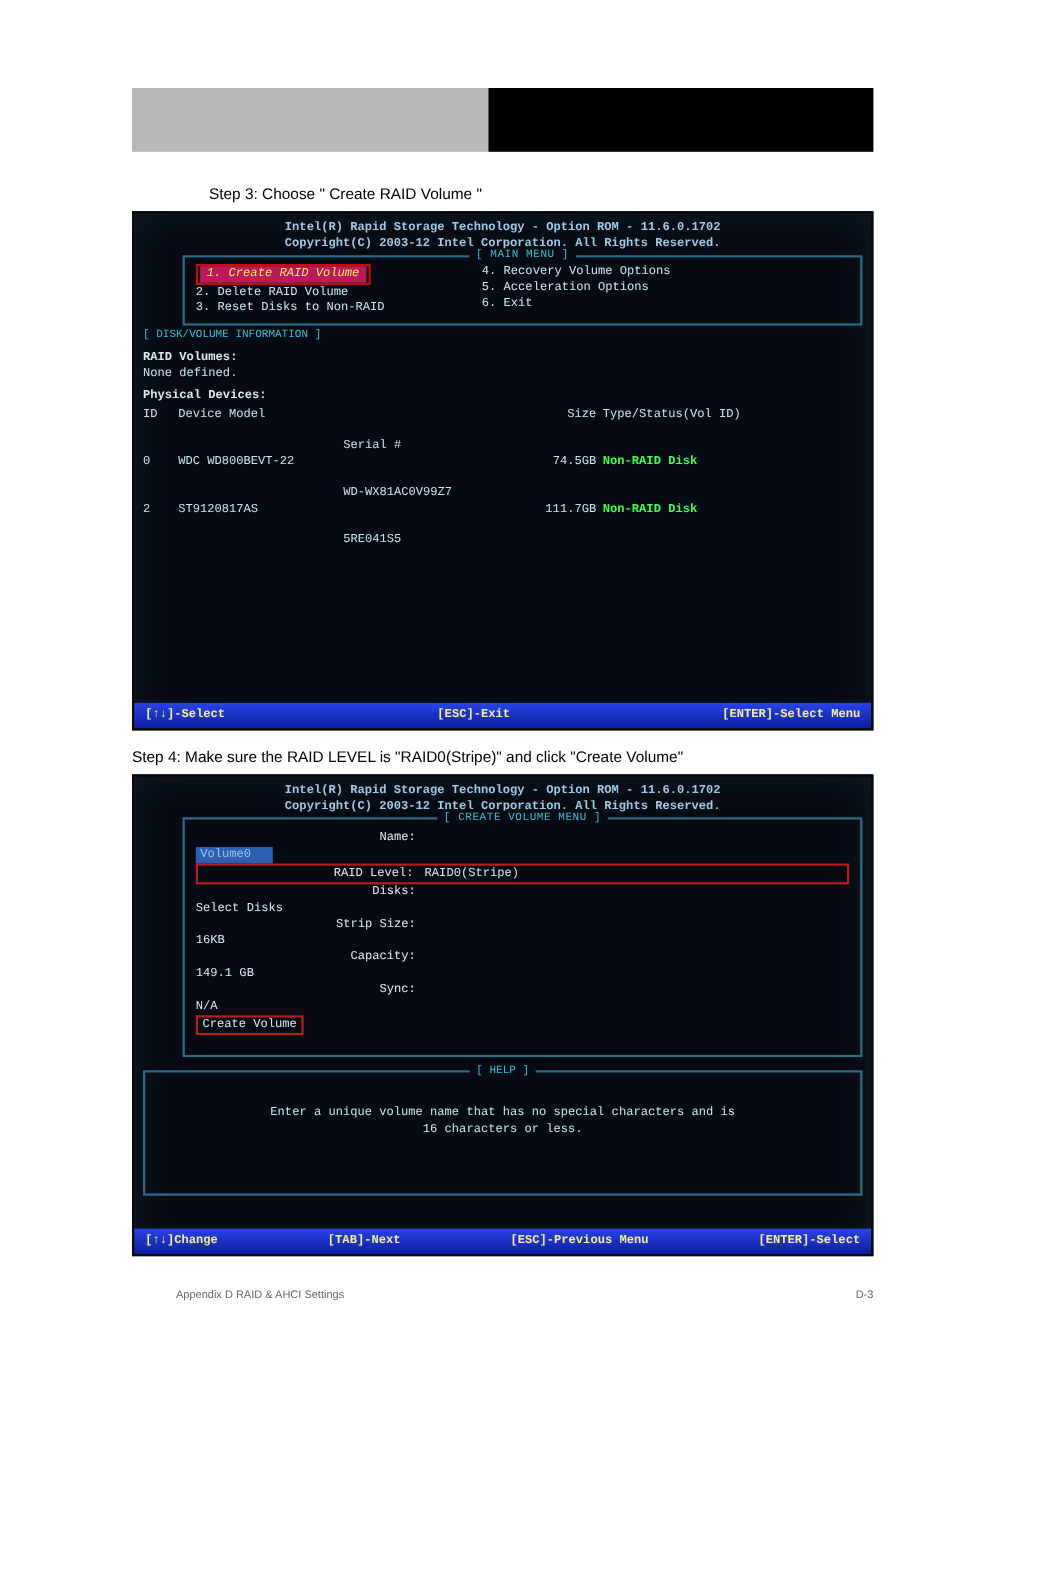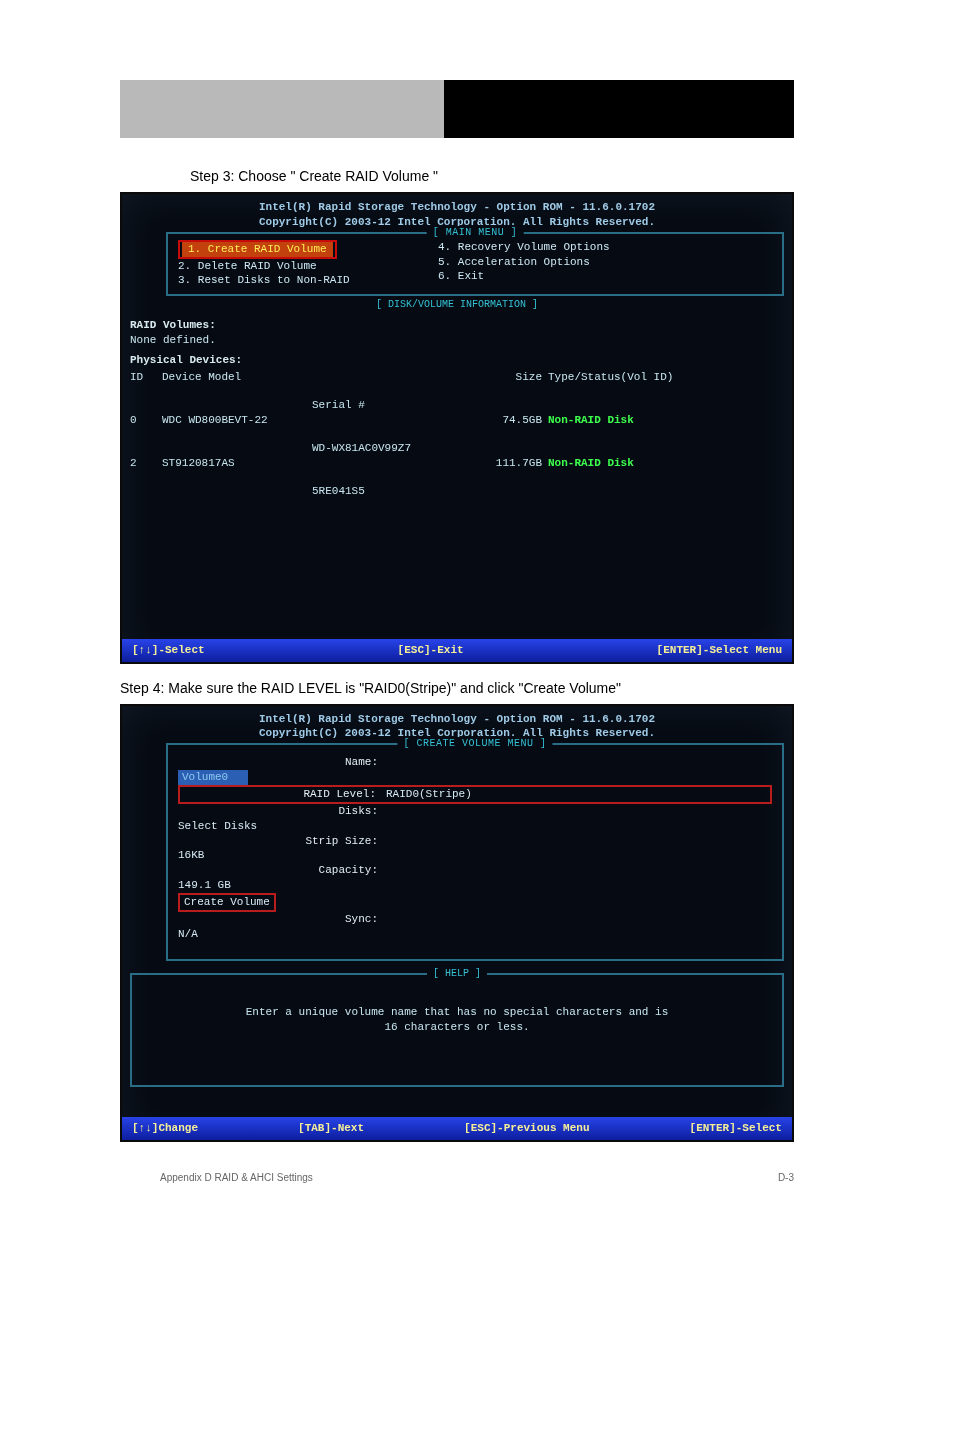--- a/index.html
+++ b/index.html
@@ -75,23 +75,24 @@
   }
   .menu-cols { display: flex; gap: 40px; }
   .menu-col { min-width: 220px; }
   .menu-item { color: #cde8f4; white-space: nowrap; }
   .sel-box {
     border: 2px solid #c70a0a;
     display: inline-block;
     padding: 0 2px;
   }
   .sel-inner {
-    background: #c2410c;
+    background: #be185d;
     padding: 0 6px;
     display: inline-block;
+    font-style: italic;
   }
   .sel-create { color: #ffef57; }
   .section-label { color: #d8e9f0; font-weight: bold; margin-top: 6px;}
   .dev-table { margin-top: 2px; }
   .dev-row { display: flex; }
   .dc1 { width: 32px; }
   .dc2 { width: 150px; }
   .dc3 { width: 150px; margin-top: 28px; }
   .dc4 { width: 80px; text-align: right; padding-right: 6px;}
   .dc5 { flex:1; }
@@ -135,21 +136,21 @@
   }
   .footer-note {
     margin: 30px 100px 0 100px;
     display: flex;
     justify-content: space-between;
     font-size: 10px;
     color: #666;
   }
   .divider-frame-label{
     display: block;
-    text-align: center;
+    text-align: left;
     color: #35c0d4;
     font-size: 10px;
     margin: 2px 0;
   }
   .spacer-tall { height: 110px; }
 </style>
 </head>
 <body>
 
 <div class="page">
@@ -254,26 +255,26 @@
         </div>
         <div class="create-row">
           <span class="create-label">Strip Size:</span>
           <span class="create-val">16KB</span>
         </div>
         <div class="create-row">
           <span class="create-label">Capacity:</span>
           <span class="create-val">149.1  GB</span>
         </div>
         <div class="create-row">
+          <span class="create-label">Sync:</span>
+          <span class="create-val">N/A</span>
+        </div>
+        <div class="create-row">
           <span class="create-label"></span>
           <span class="create-val"><span class="red-frame">Create Volume</span></span>
-        </div>
-        <div class="create-row">
-          <span class="create-label">Sync:</span>
-          <span class="create-val">N/A</span>
         </div>
       </div>
     </div>
 
     <div class="help-frame">
       <span class="help-label">[ HELP ]</span>
       <div>Enter a unique volume name that has no special characters and is</div>
       <div>16 characters or less.</div>
     </div>
 

